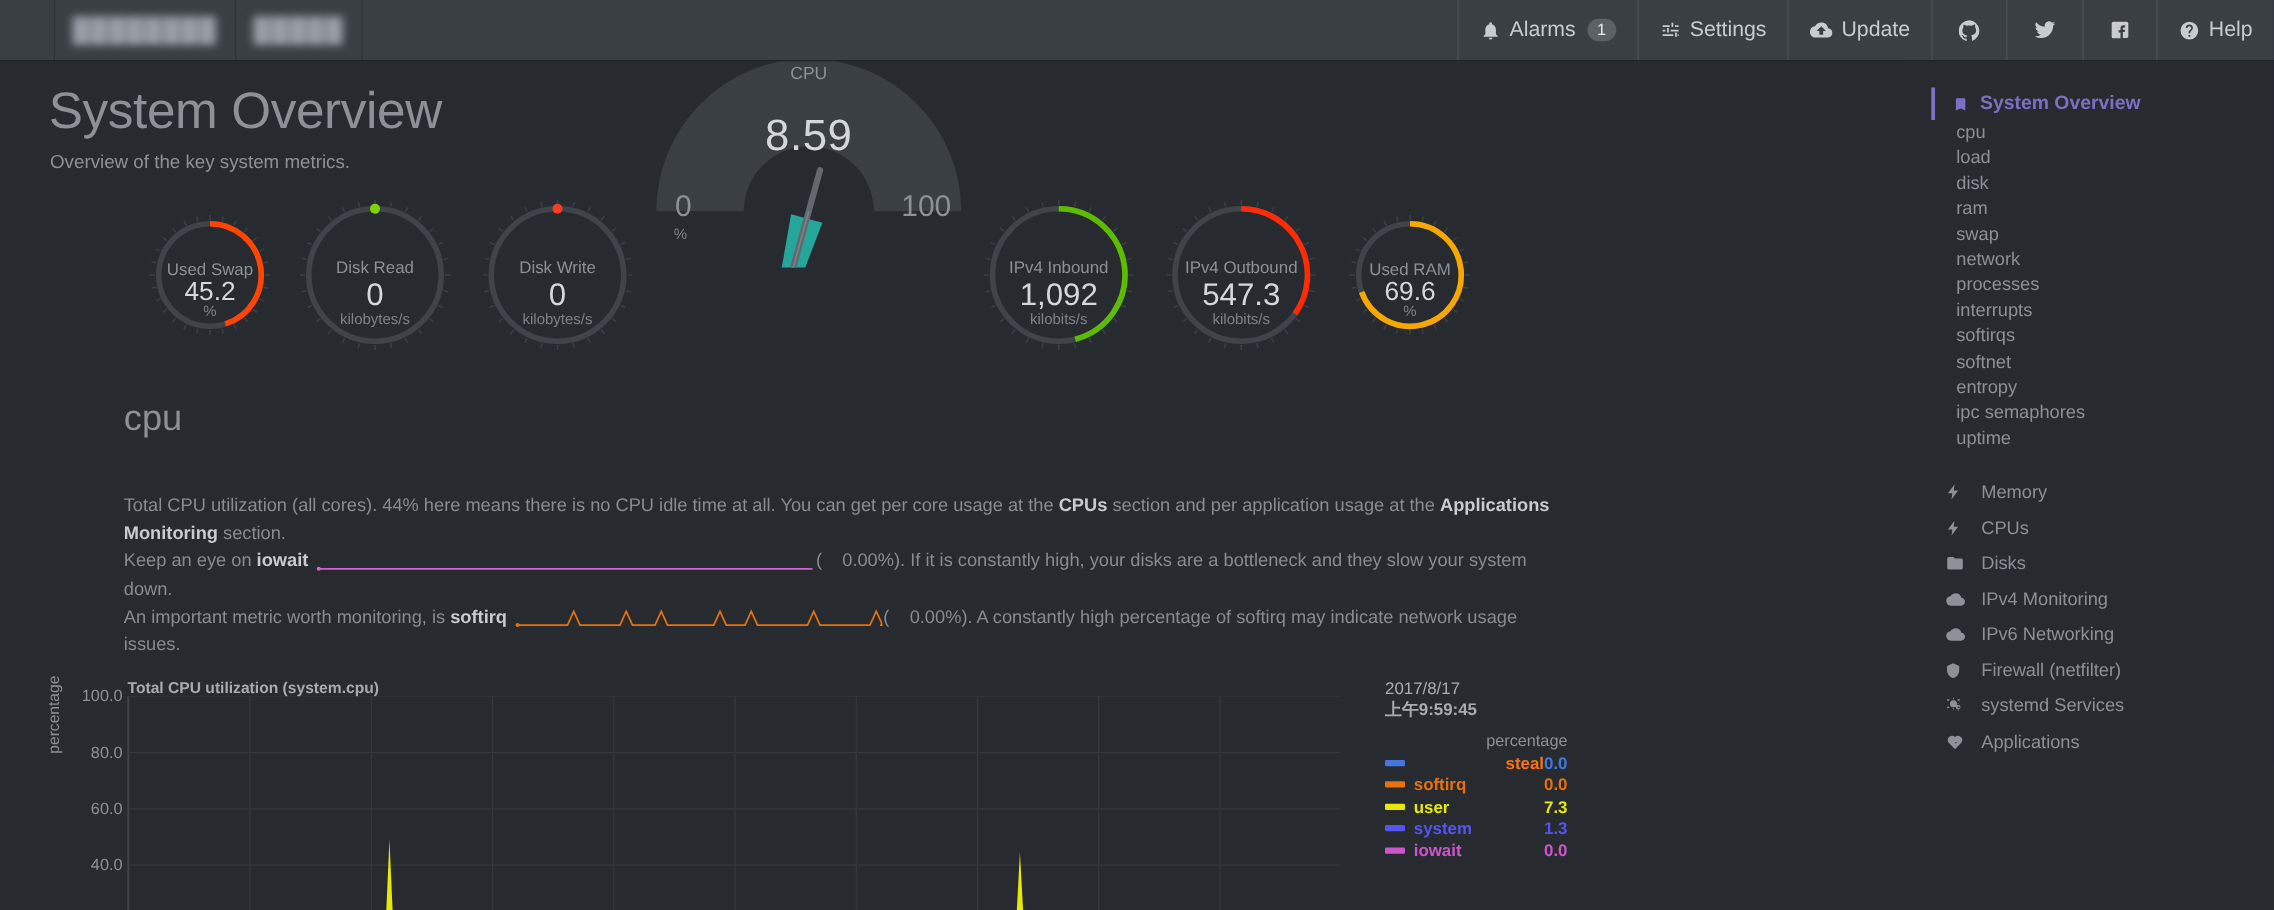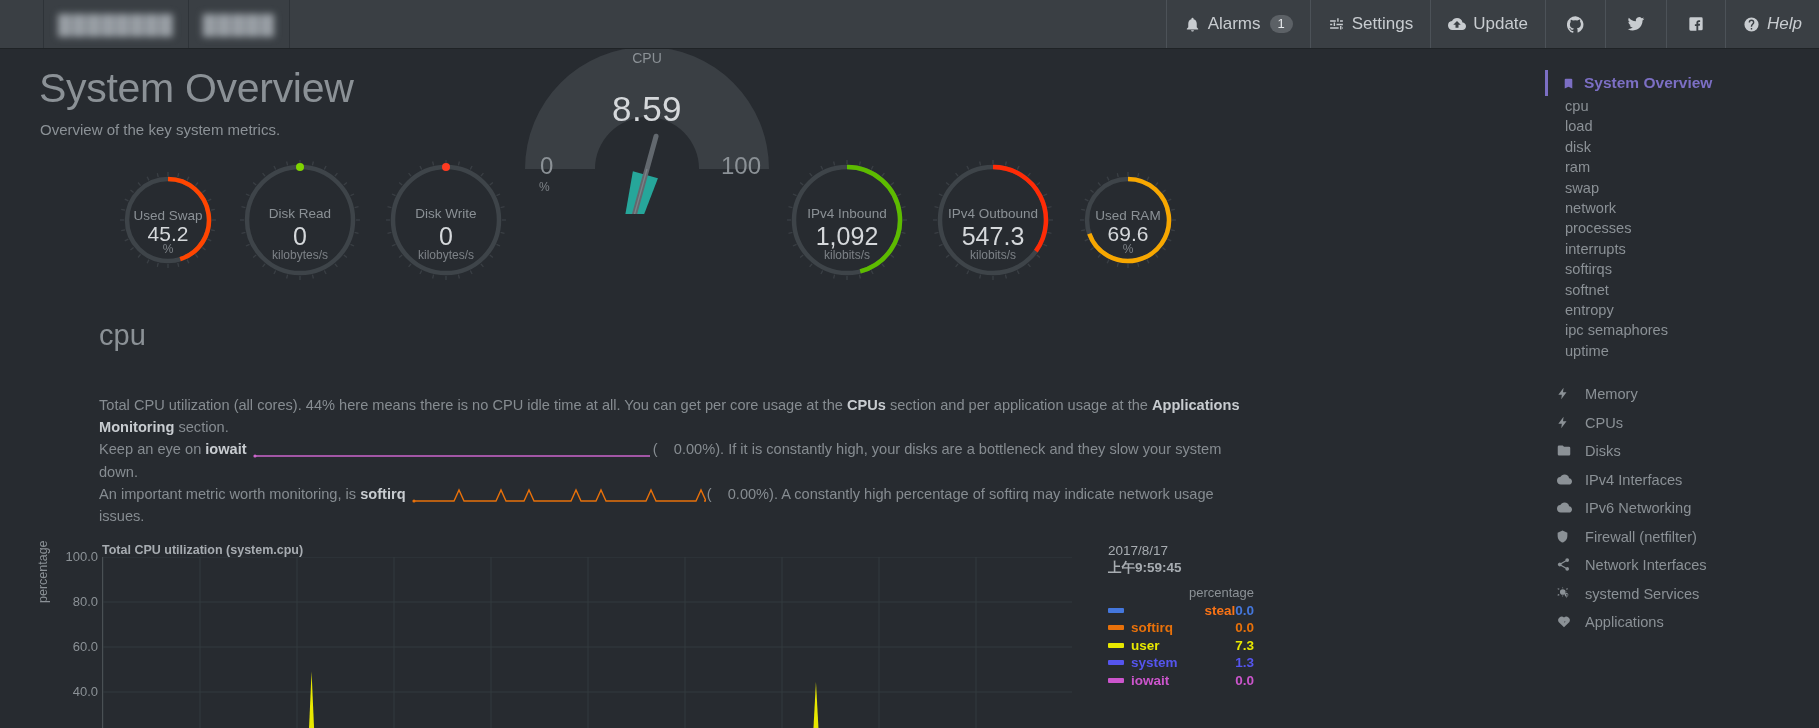--- a/index.html
+++ b/index.html
@@ -37,21 +37,21 @@
   .nav-right { margin-left: auto; display: flex; align-items: stretch; }
   .nav-item {
     display: flex; align-items: center; gap: 7px;
     padding: 0 17px;
     color: #c8ccd0;
     font-size: 17px;
     border-left: 1px solid #4c5258;
     white-space: nowrap;
   }
   .nav-item.icon-only { padding: 0 21px; }
-  .nav-item:last-child { border-right: none; font-style: italic; }
+  .nav-item:last-child { border-right: none; }
   .nav-icn { display: inline-flex; align-items: center; }
   .nav-icn svg { display: block; fill: #c8ccd0; }
   .badge {
     background: #5c6166;
     color: #e6e9ec;
     border-radius: 10px;
     font-size: 13px;
     padding: 2px 8px;
     line-height: 1.1;
     margin-left: 2px;
@@ -614,48 +614,40 @@
           </svg>
         </span>
         <span>Disks</span>
       </div>
       <div class="sb-item">
         <span style="width: 18px; display: inline-flex;">
           <svg width="17" height="15" viewBox="0 0 24 24">
             <path d="M19.35 10.04A7.49 7.49 0 0 0 12 4C9.11 4 6.6 5.64 5.35 8.04A5.994 5.994 0 0 0 0 14c0 3.31 2.69 6 6 6h13c2.76 0 5-2.24 5-5 0-2.64-2.05-4.78-4.65-4.96z"></path>
           </svg>
         </span>
-        <span>IPv4 Interfaces</span>
+        <span>IPv4 Monitoring</span>
       </div>
       <div class="sb-item">
         <span style="width: 18px; display: inline-flex;">
           <svg width="17" height="15" viewBox="0 0 24 24">
             <path d="M19.35 10.04A7.49 7.49 0 0 0 12 4C9.11 4 6.6 5.64 5.35 8.04A5.994 5.994 0 0 0 0 14c0 3.31 2.69 6 6 6h13c2.76 0 5-2.24 5-5 0-2.64-2.05-4.78-4.65-4.96z"></path>
           </svg>
         </span>
         <span>IPv6 Networking</span>
       </div>
       <div class="sb-item">
         <span style="width: 18px; display: inline-flex;">
           <svg width="13" height="15" viewBox="0 0 24 24">
             <path d="M12 1 3 5v6c0 5.55 3.84 10.74 9 12 5.16-1.26 9-6.45 9-12V5l-9-4z"></path>
           </svg>
         </span>
         <span>Firewall (netfilter)</span>
       </div>
       <div class="sb-item">
         <span style="width: 18px; display: inline-flex;">
-          <svg width="15" height="15" viewBox="0 0 24 24">
-            <path d="M18 16.08a2.9 2.9 0 0 0-1.96.77L8.91 12.7c.05-.23.09-.46.09-.7s-.04-.47-.09-.7l7.05-4.11c.5.48 1.18.78 1.94.78a3 3 0 1 0-3-3c0 .24.04.47.09.7L7.94 9.78A3 3 0 1 0 6 15c.76 0 1.44-.3 1.94-.78l7.12 4.16c-.05.21-.06.43-.06.62a2.92 2.92 0 1 0 3-2.92z"></path>
-          </svg>
-        </span>
-        <span>Network Interfaces</span>
-      </div>
-      <div class="sb-item">
-        <span style="width: 18px; display: inline-flex;">
           <svg width="16" height="15" viewBox="0 0 24 24">
             <path d="M14.5 9.5a4.5 4.5 0 1 1-9 0 4.5 4.5 0 0 1 9 0zm-4.5-8-1 2.2h2L10 1.5zm0 16 1-2.2H9l1 2.2zM1.9 5.3l2.1.8.9-1.8-3-.8v1.8zm16.2 8.4-2.1-.8-.9 1.8 3 .8v-1.8zM1.9 13.7v1.8l3-.8-.9-1.8-2.1.8zM18.1 5.3V3.5l-3 .8.9 1.8 2.1-.8zM19 14a3 3 0 1 1-6 0 3 3 0 0 1 6 0zm-3-5.5-.7 1.5h1.4L16 8.5zm0 11 .7-1.5h-1.4l.7 1.5z"></path>
           </svg>
         </span>
         <span>systemd Services</span>
       </div>
       <div class="sb-item">
         <span style="width: 18px; display: inline-flex;">
           <svg width="16" height="15" viewBox="0 0 24 24">
             <path d="M12 21.35 3.4 12.6A5.6 5.6 0 0 1 12 5.7a5.6 5.6 0 0 1 8.6 6.9L12 21.35zM7 12h2.5l1.5-3 2 5 1.5-2H17"></path>

